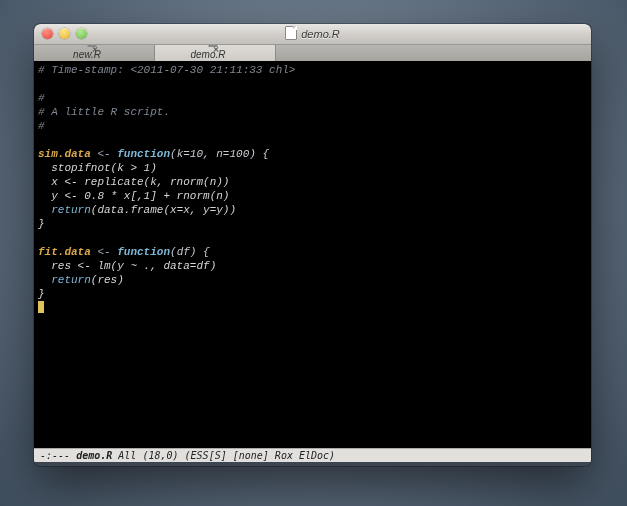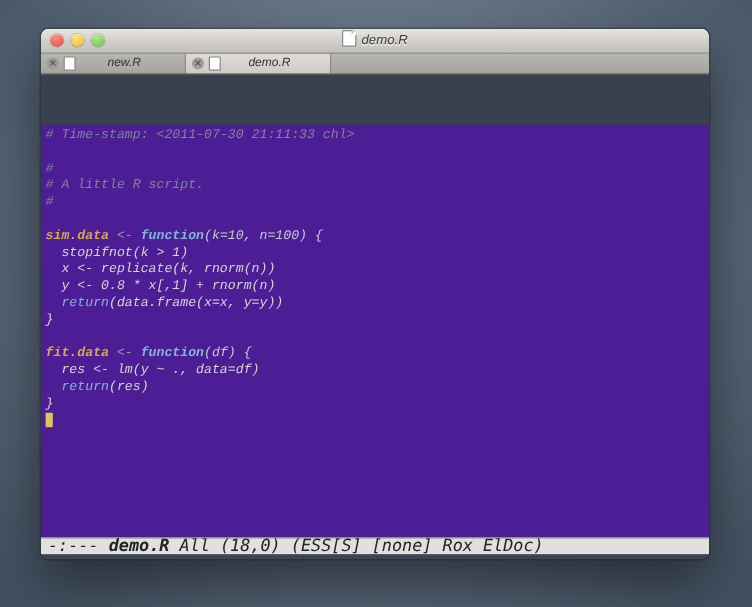--- a/index.html
+++ b/index.html
@@ -31,46 +31,46 @@
   .title .ficon{display:inline-block;width:10px;height:12px;background:#fff;border:1px solid #888;border-radius:1px;vertical-align:-2px;margin-right:4px;position:relative;}
   .title .ficon::after{content:"";position:absolute;right:-1px;top:-1px;width:4px;height:4px;background:linear-gradient(135deg,#ccc 50%,#fff 50%);}
   .tabbar{
     height:16px;
     background:linear-gradient(to bottom,#b8b6b2,#a6a49f);
     border-bottom:1px solid #7f7d79;display:flex;
   }
   .tab{
     width:120px;height:16px;line-height:16px;position:relative;
     border-right:1px solid #8c8a86;font-size:10px;color:#333;
-    display:flex;align-items:center;
+    display:flex;align-items:center;flex-direction:column;
   }
   .tab.active{background:linear-gradient(to bottom,#dedbd7,#cfccc7);}
   .tab .x{width:10px;height:10px;margin:0 4px 0 5px;border-radius:50%;background:#9f9d99;position:relative;}
   .tab .x::before,.tab .x::after{content:"";position:absolute;left:2px;top:4px;width:6px;height:1.3px;background:#5b5a57;}
   .tab .x::before{transform:rotate(45deg);} .tab .x::after{transform:rotate(-45deg);}
   .tab .ficon2{width:8px;height:10px;background:#fff;border:1px solid #888;border-radius:1px;margin-right:4px;}
   .tab .label{flex:1;text-align:center;margin-right:14px;}
   .editor{
     position:absolute;left:0;right:0;top:37px;bottom:17px;
-    background:#4c1d95;color:#c8cbd2;
+    background:#000000;color:#c8cbd2;
     font-family:Menlo,Consolas,"Courier New",monospace;
-    font-size:11px;line-height:14px;padding:2px 4px;white-space:pre;margin-top:43px;
+    font-size:11px;line-height:14px;padding:2px 4px;white-space:pre;
   }
   .c-comment{color:#7f8792;}
   .c-fn{color:#d8a84a;font-weight:bold;}
   .c-assign{color:#9aa3b0;}
   .c-kw{color:#7fb7d6;font-weight:bold;}
   .c-kw2{color:#7fb7d6;}
   .c-args{color:#c8cbd2;}
   .c-id{color:#d6d6d6;}
   .cursor{display:inline-block;width:6px;height:12px;background:#e0c35a;vertical-align:-2px;}
   .modeline{
     position:absolute;left:0;right:0;bottom:4px;height:13px;
     background:#e2e0dc;color:#222;
-    font-family:Menlo,Consolas,monospace;font-size:14px;line-height:13px;
+    font-family:Menlo,Consolas,monospace;font-size:10px;line-height:13px;
     padding-left:6px;
     border-top:1px solid #aaa;
   }
   .modeline b{font-weight:bold;}
   .minib{position:absolute;left:0;right:0;bottom:0;height:4px;background:#3e4552;}
 </style>
 </head>
 <body>
 
 <div class="window">

